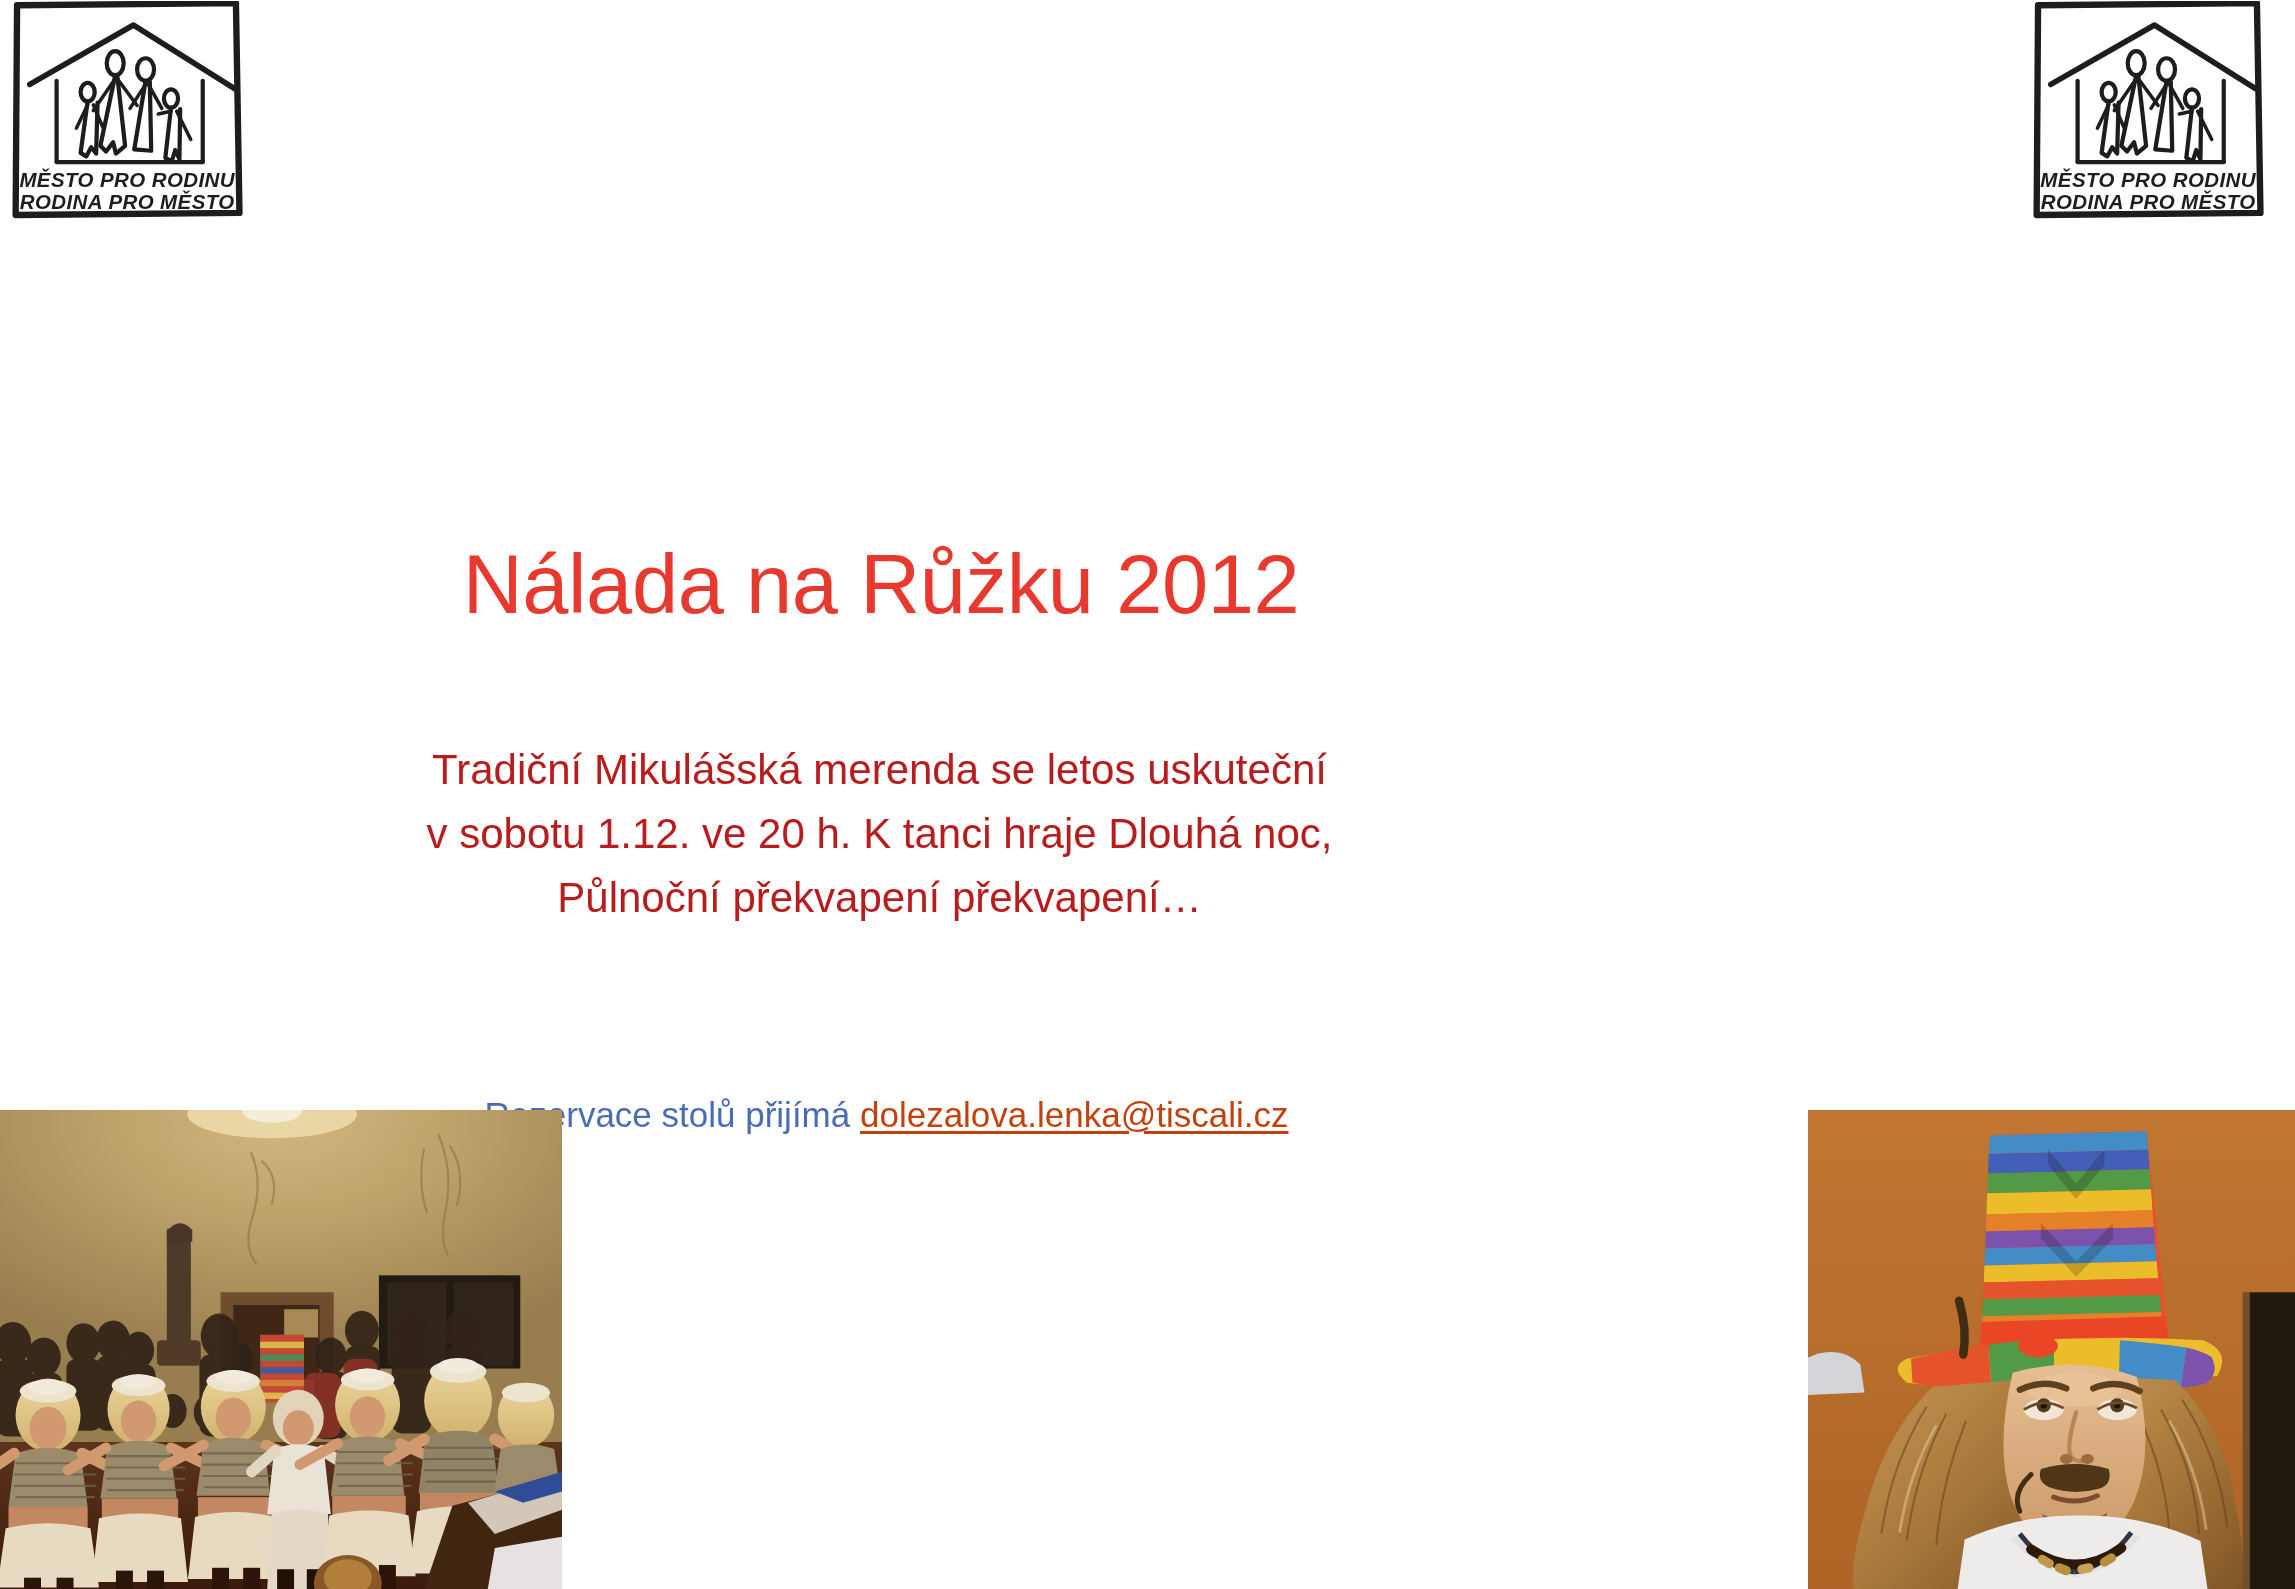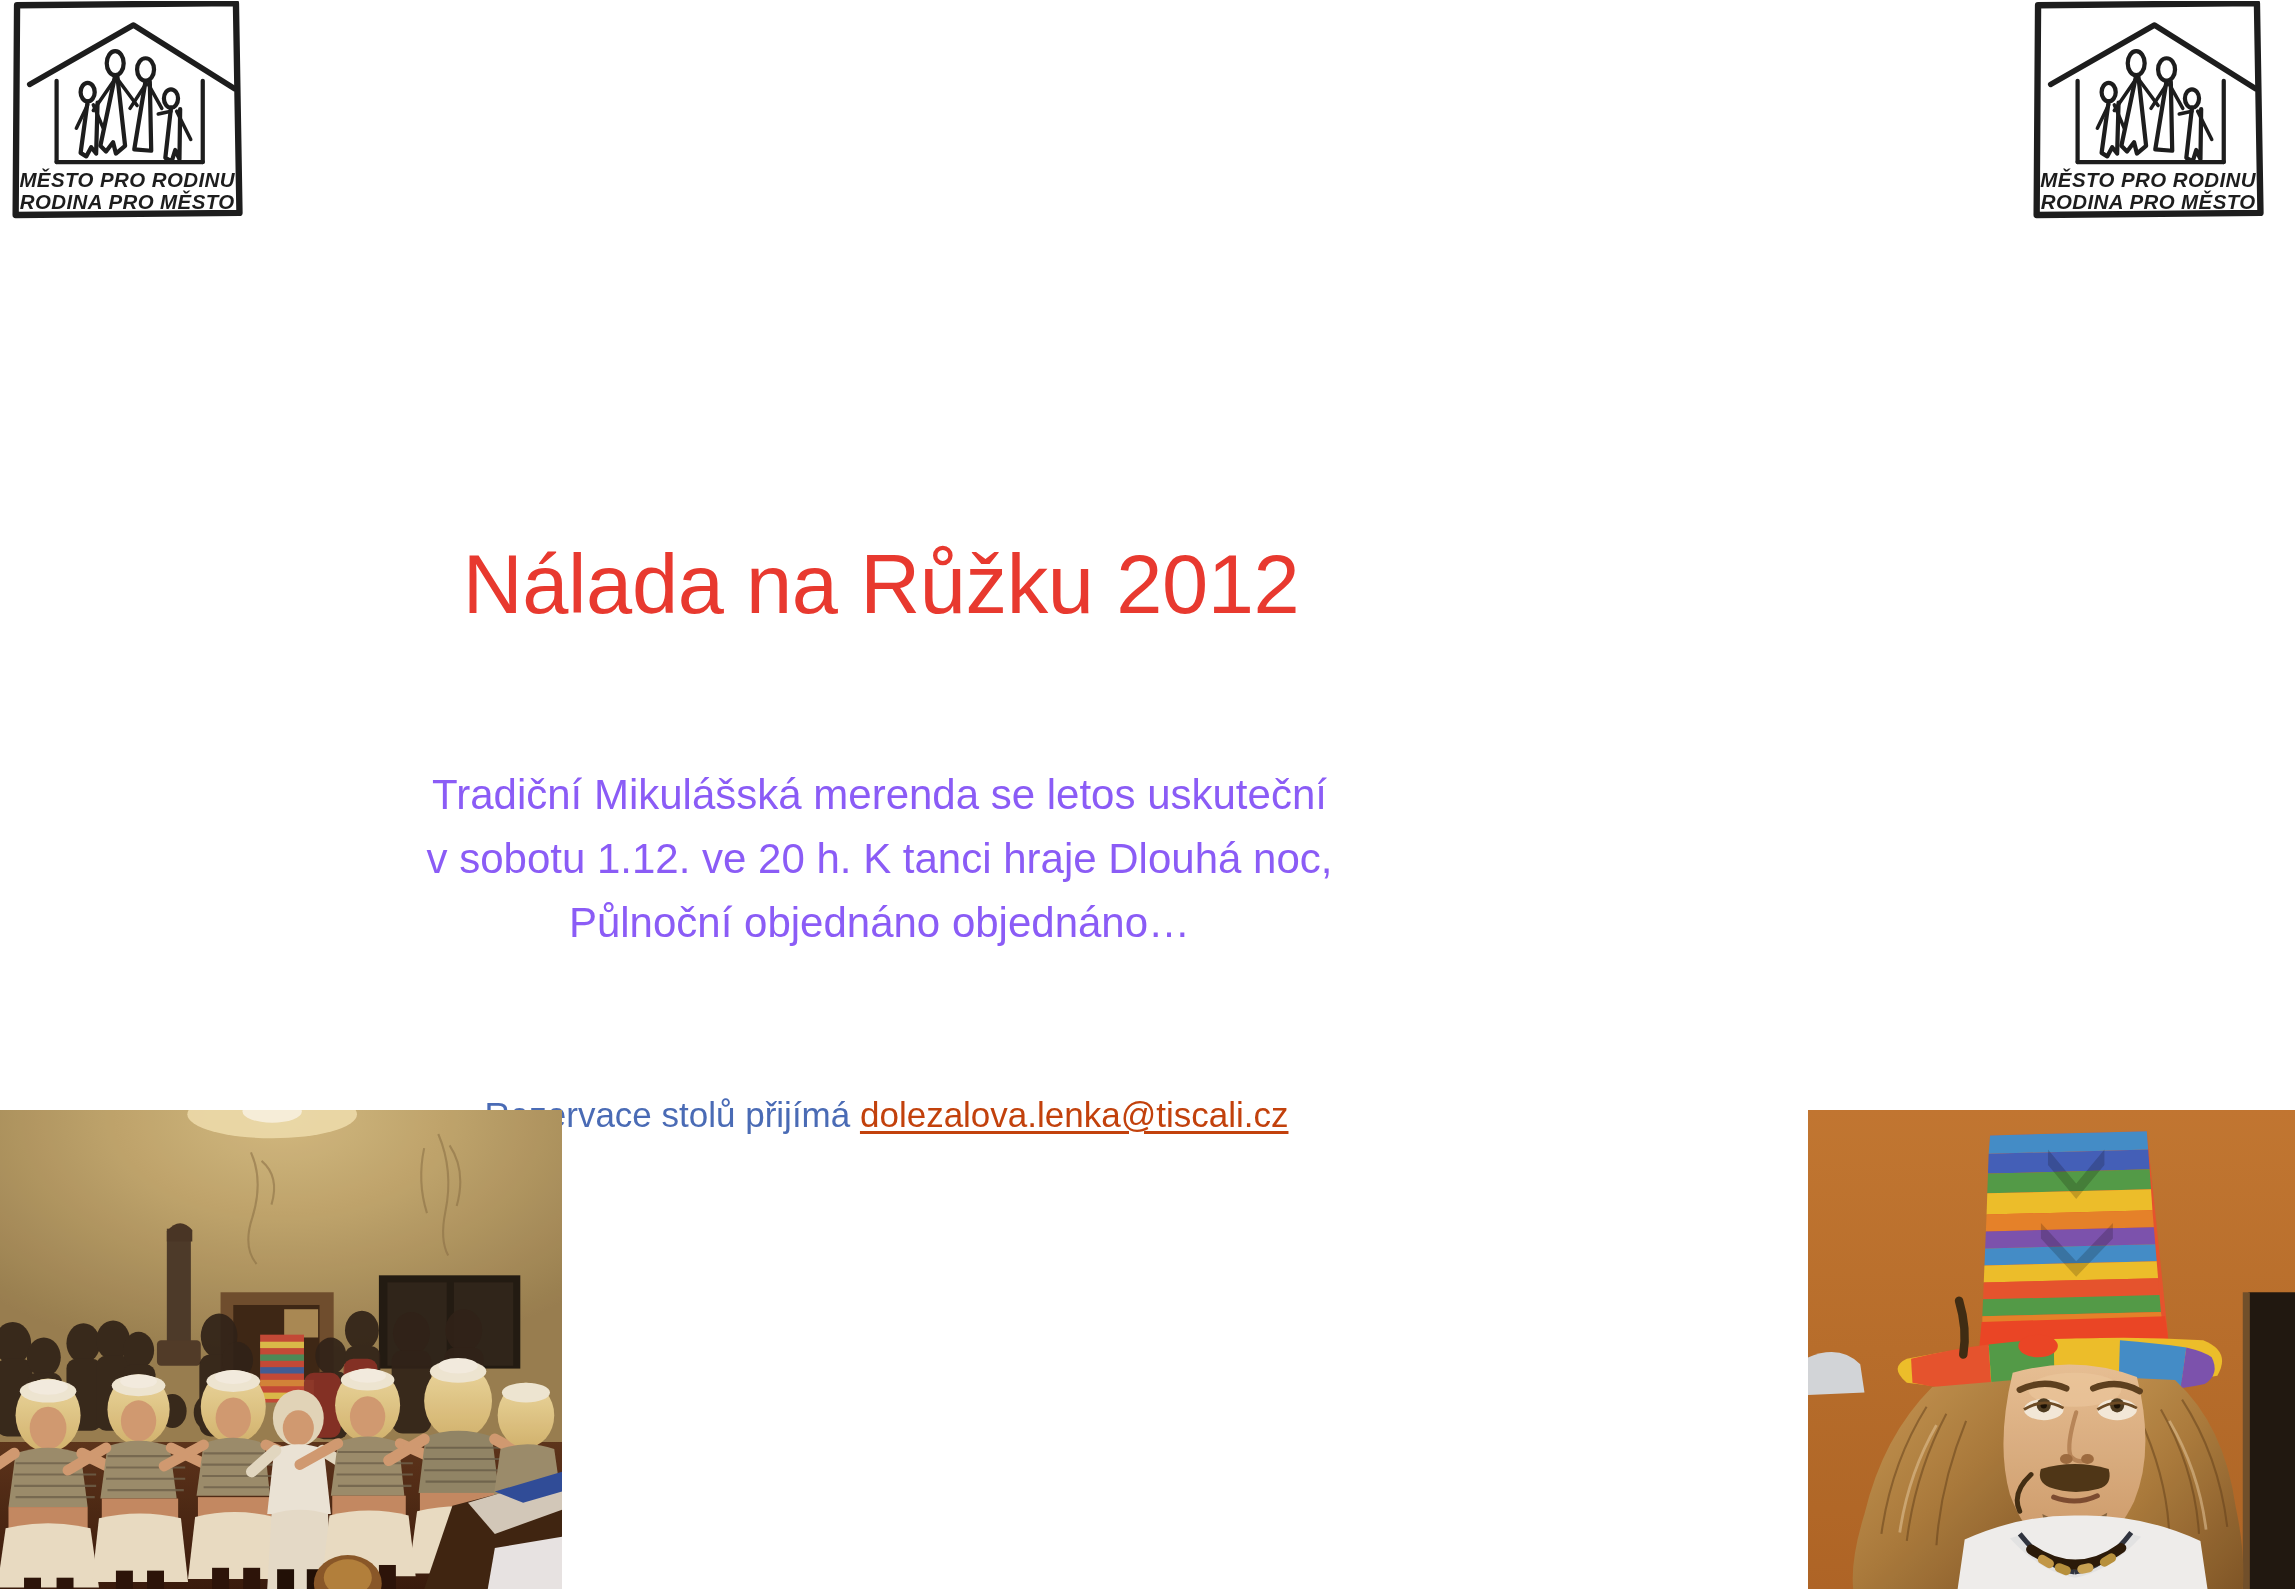--- a/index.html
+++ b/index.html
@@ -38,24 +38,24 @@
     color: #E8392F;
     letter-spacing: -0.4px;
     line-height: 1.0;
     white-space: nowrap;
   }
 
   
   #body-block {
     position: absolute;
     left: 0;
-    top: 763px;
+    top: 738px;
     width: 1759px;
     text-align: center;
-    color: #8b5cf6;
+    color: #b91c1c;
     font-size: 42px;
     line-height: 1.52;
     font-weight: 400;
   }
   #body-block .line { display: block; white-space: nowrap; }
 
   #contact-block {
     position: absolute;
     left: 0;
     top: 1088px;
@@ -166,21 +166,21 @@
       <text x="166" y="295" font-size="29" letter-spacing="0.6">RODINA PRO MĚSTO</text>
     </g>
   </svg>
 </div>
 
 <h1 id="event-title">Nálada na Růžku 2012</h1>
 
 <div id="body-block">
   <span class="line">Tradiční Mikulášská merenda se letos uskuteční</span>
   <span class="line">v sobotu 1.12. ve 20 h. K tanci hraje Dlouhá noc,</span>
-  <span class="line">Půlnoční objednáno objednáno…</span>
+  <span class="line">Půlnoční překvapení překvapení…</span>
 </div>
 
 <div id="contact-block">
   <span class="line"><span>Rezervace stolů přijímá </span><a class="email-link" href="#">dolezalova.lenka@tiscali.cz</a></span>
 </div>
 
 <div class="photo" id="photo-dancers">
   <svg viewBox="0 0 795 678" preserveAspectRatio="none" xmlns="http://www.w3.org/2000/svg">
     <defs>
       <radialGradient id="hallLight" cx="50%" cy="2%" r="75%">

